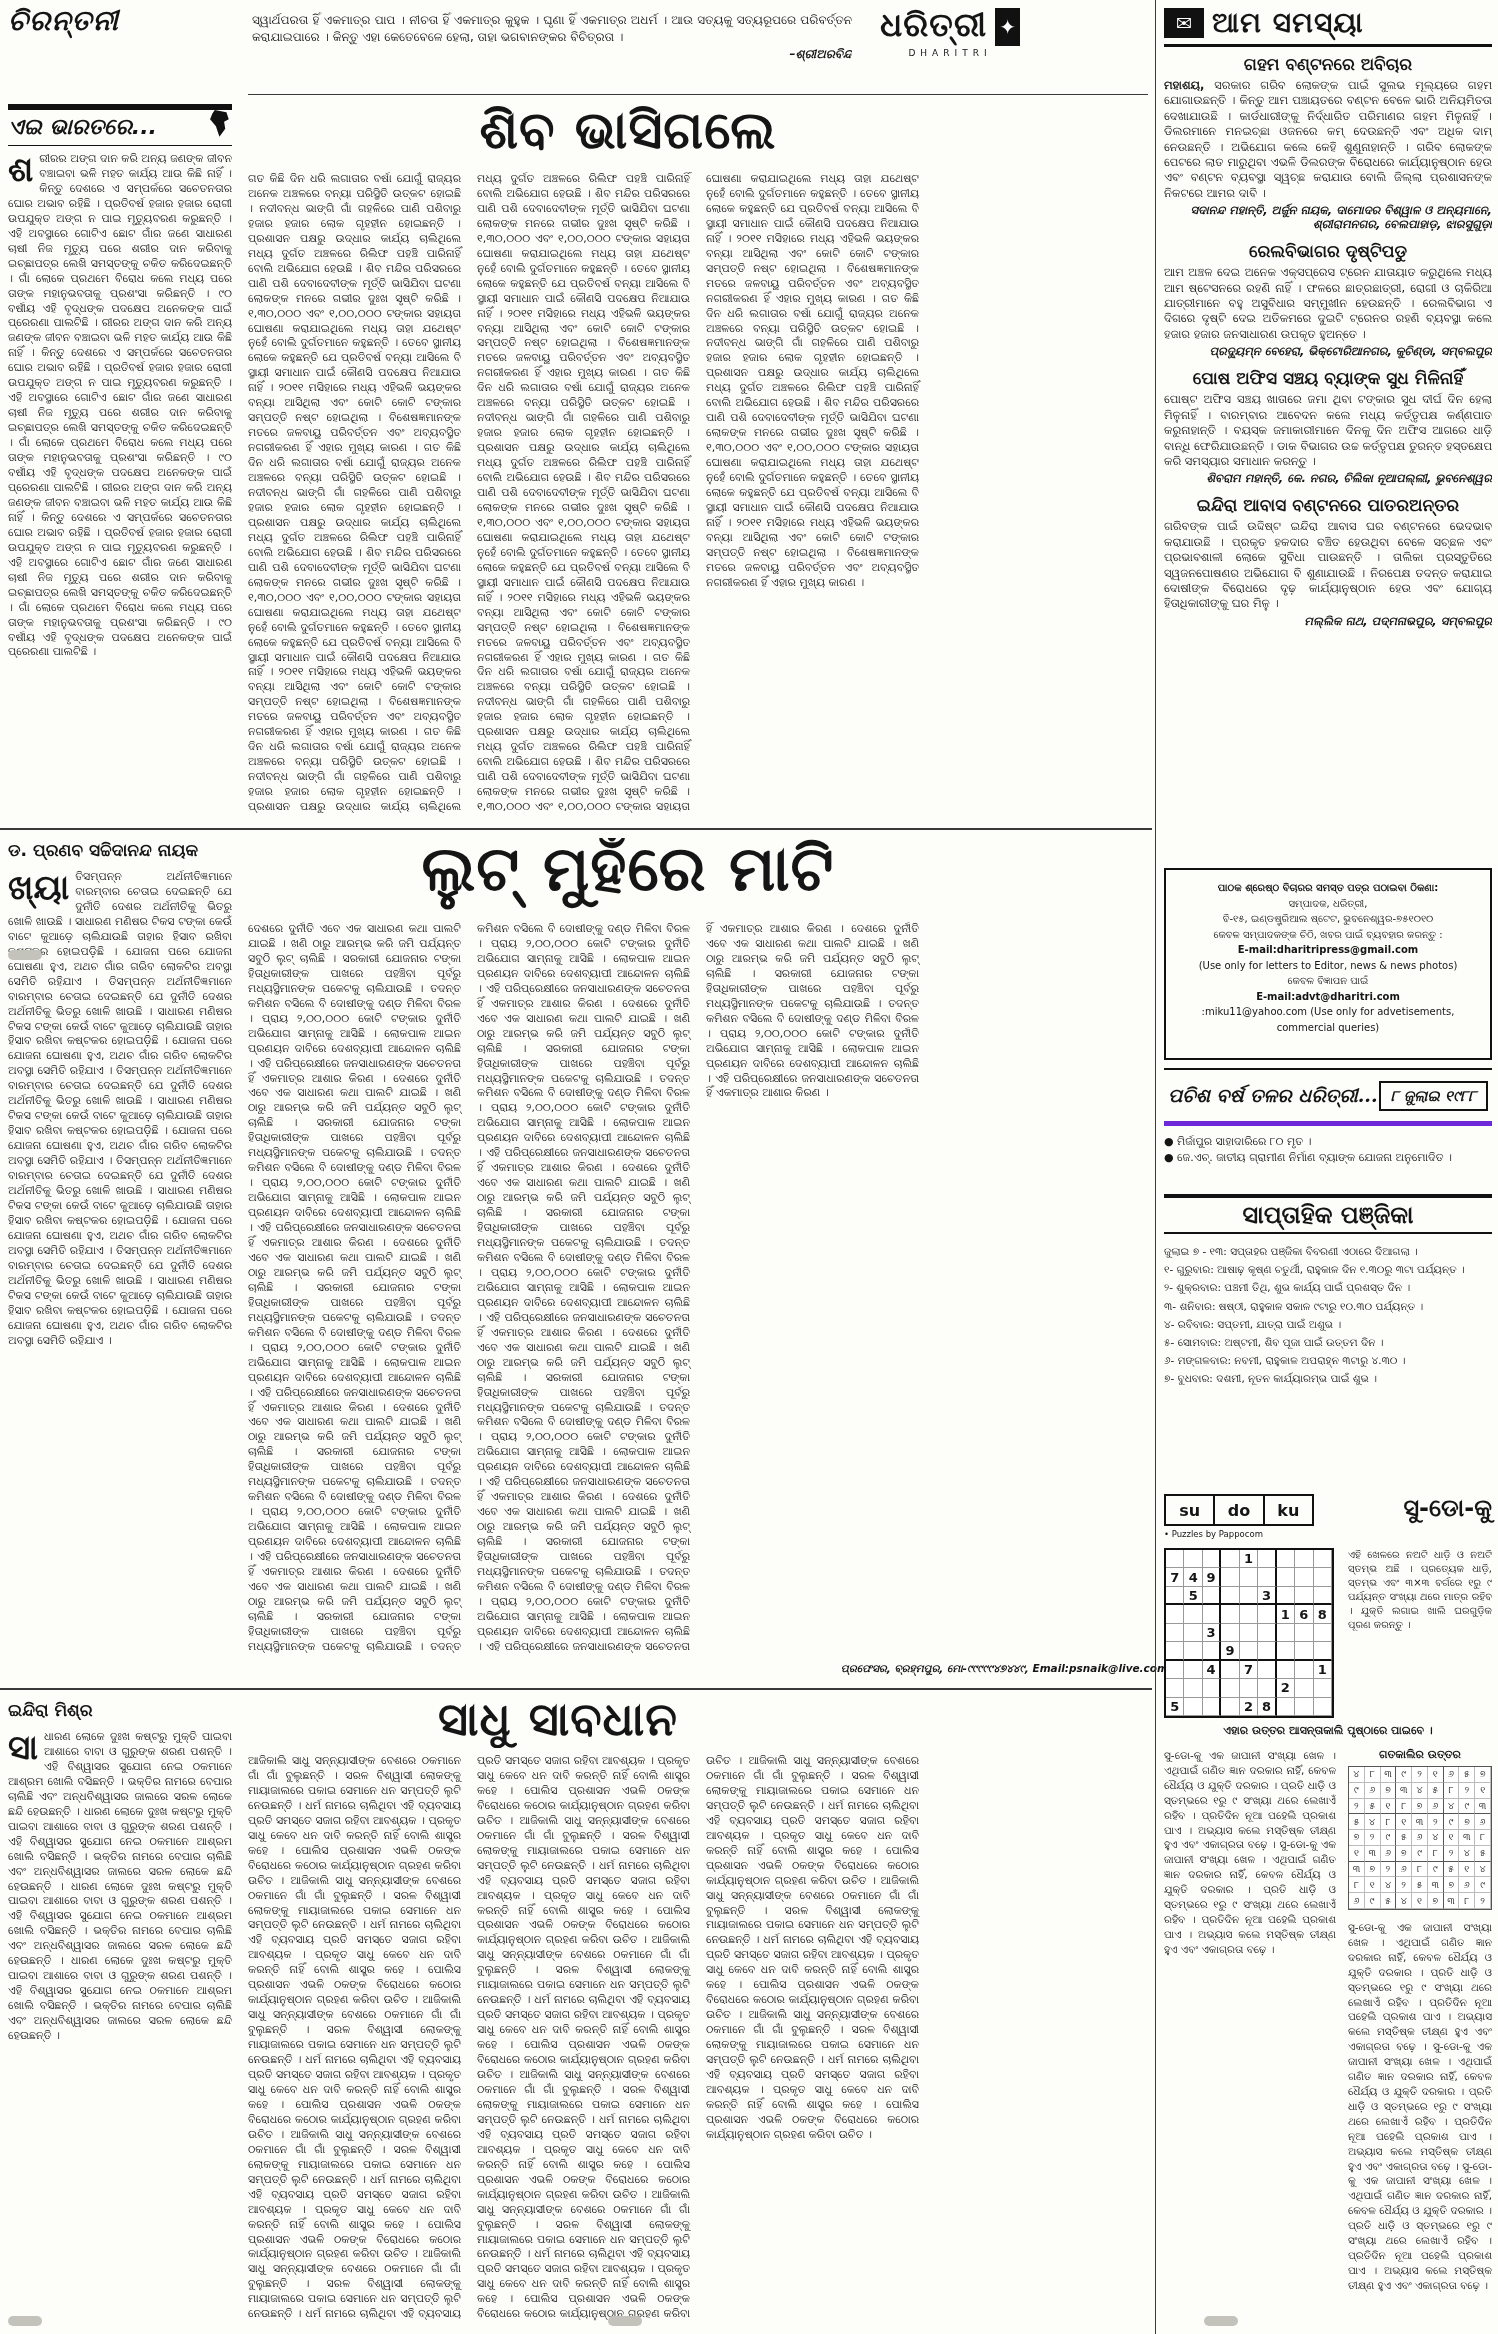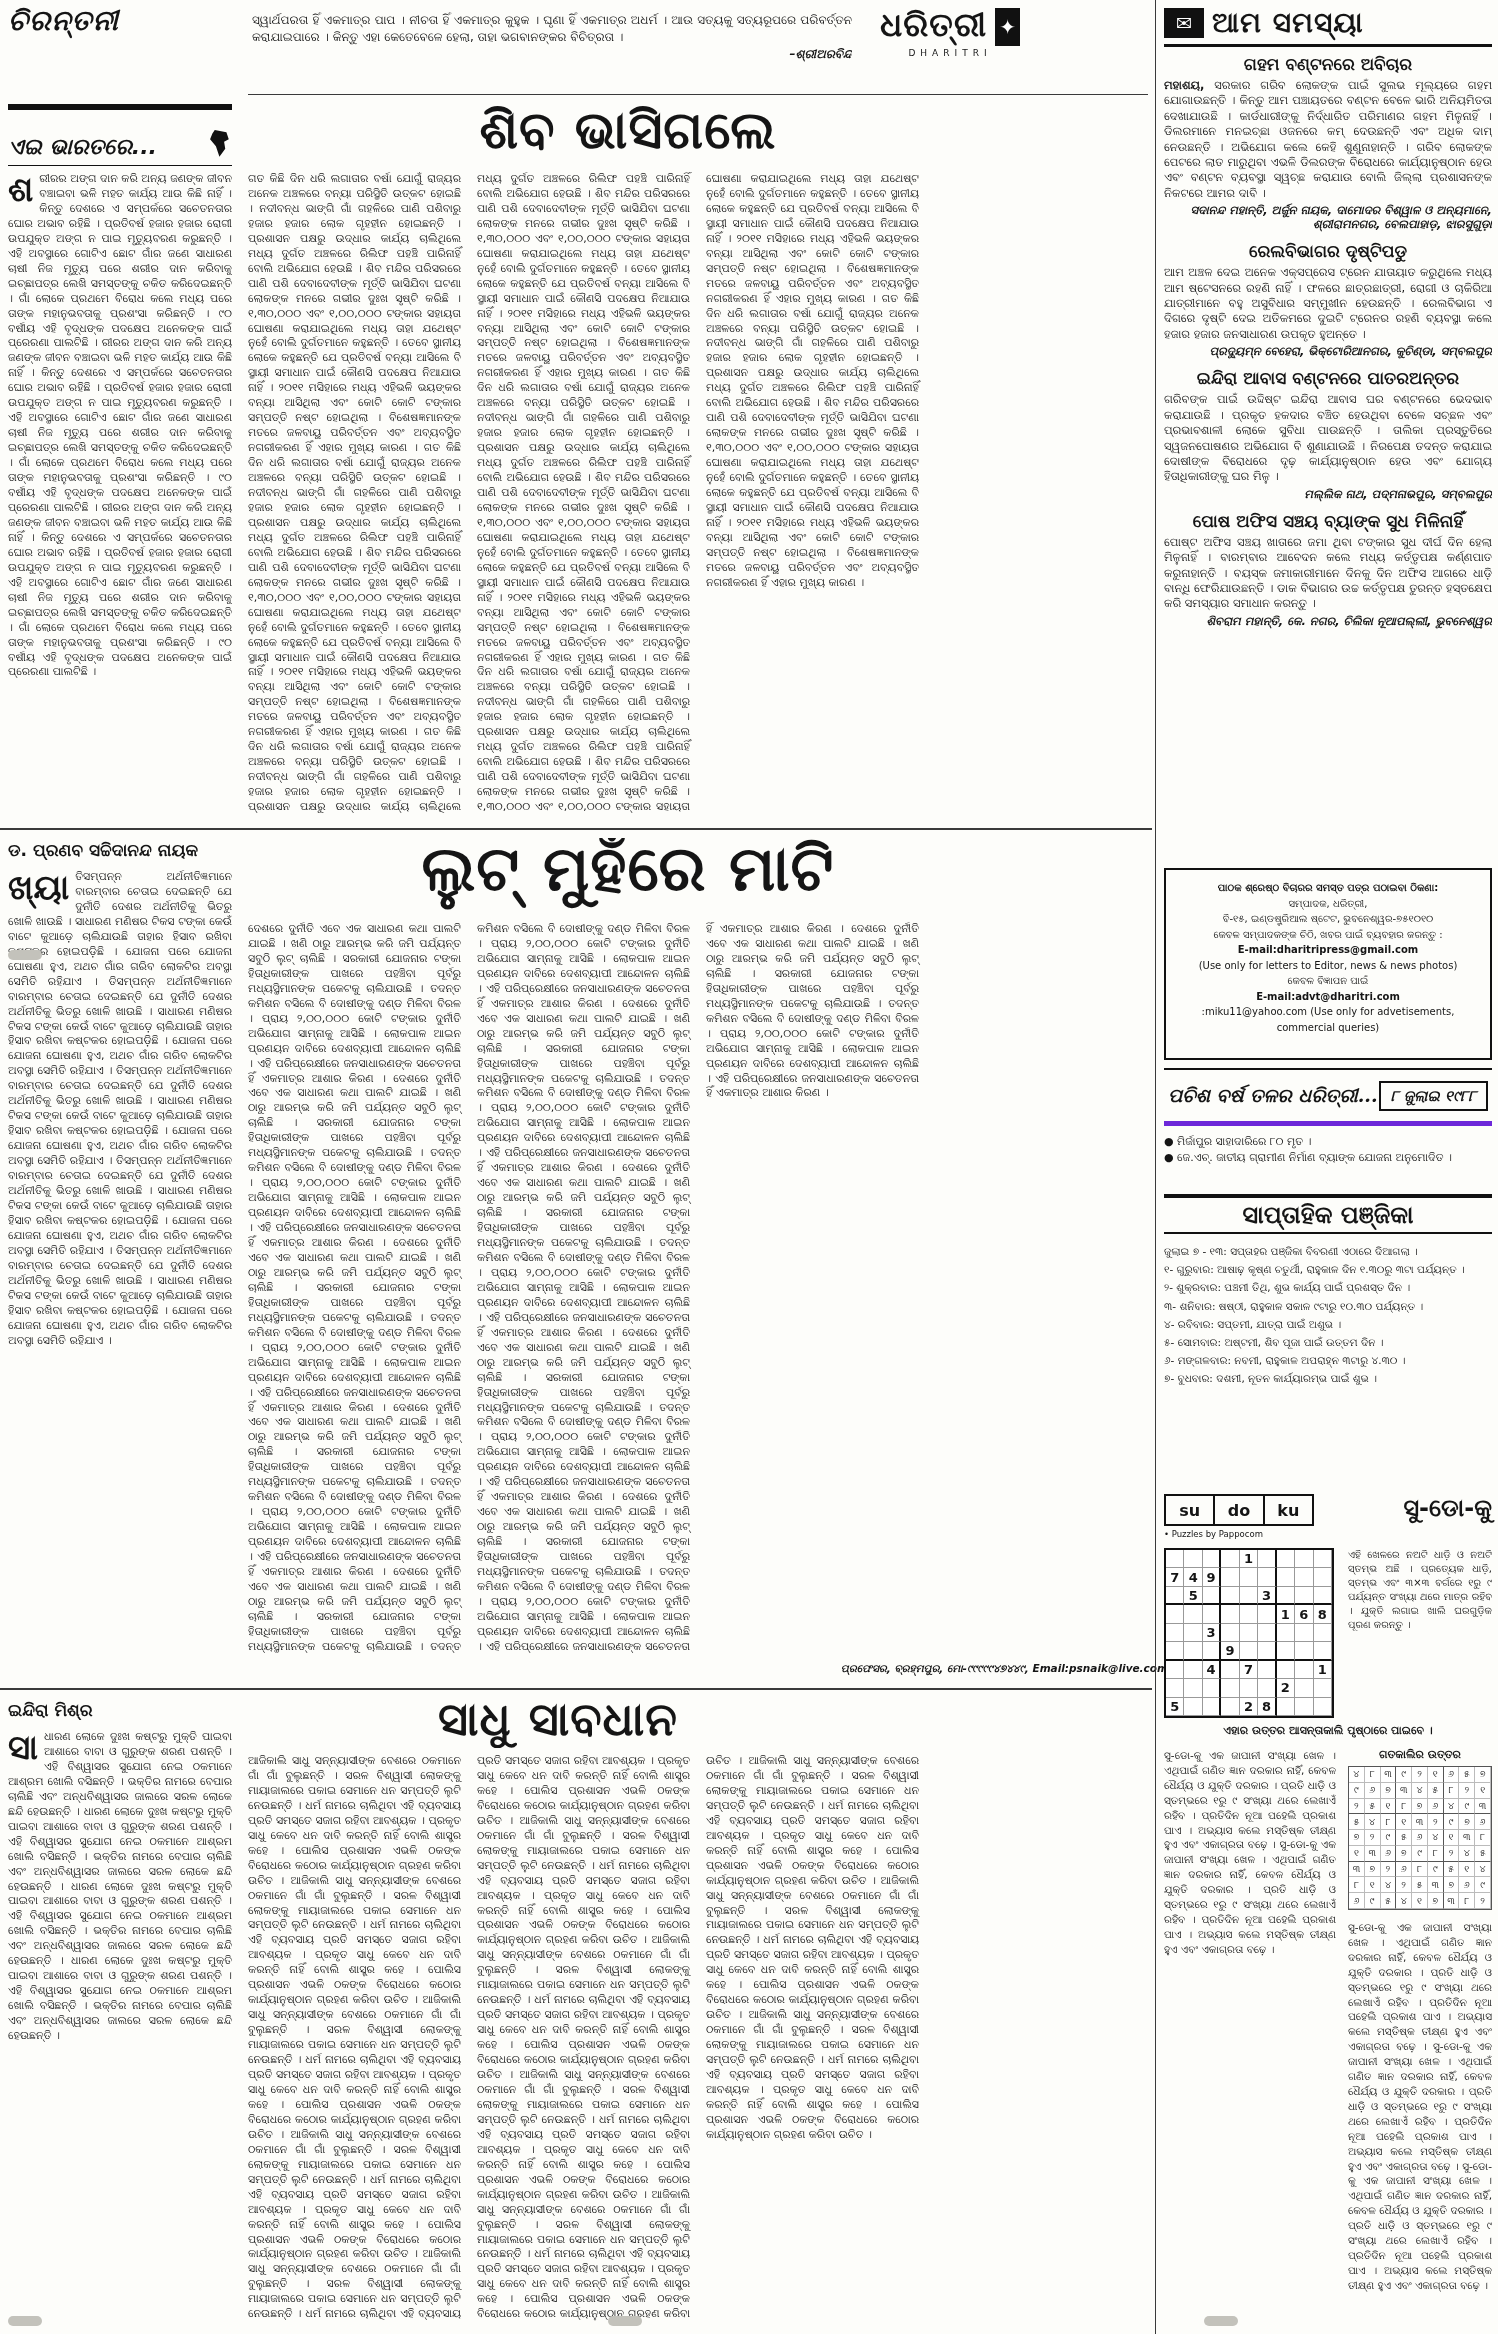--- a/index.html
+++ b/index.html
@@ -19,21 +19,21 @@
   .chir-src{font-size:9px;text-align:center;}
   .chir-auth{font-size:10px;font-weight:bold;text-align:right;}
   
   .mast-quote{font-size:12px;line-height:1.45;}
   .mast-attr{font-weight:bold;font-style:italic;text-align:right;font-size:12px;}
   .logo-row{display:flex;align-items:flex-start;gap:8px;}
   .logo-text{font-size:33px;font-weight:bold;letter-spacing:1px;line-height:1;}
   .logo-star{width:38px;height:38px;background:#111;color:#fff;display:flex;align-items:center;justify-content:center;font-size:20px;}
   .logo-sub{font-size:9px;letter-spacing:5px;text-align:center;margin-top:2px;}
   
-  .ei-head{border-top:6px solid #111;border-bottom:1px solid #111;padding:20px 0 3px;display:flex;align-items:center;justify-content:space-between;}
+  .ei-head{border-top:6px solid #111;border-bottom:1px solid #111;padding:0 0 3px;display:flex;align-items:center;justify-content:space-between;}
   .ei-title{font-size:22px;font-weight:bold;font-style:italic;}
   
   .hl{font-weight:bold;text-align:center;line-height:1;letter-spacing:1px;white-space:nowrap;overflow:hidden;}
   .hl1{font-size:52px;}
   .hl2{font-size:62px;}
   .hl3{font-size:46px;}
   .byline{font-size:17px;font-weight:bold;white-space:nowrap;overflow:hidden;}
   .a2-footer{font-size:10.5px;font-weight:bold;font-style:italic;text-align:right;background:#fdfdfa;}
   
   .rail-header{display:flex;align-items:center;gap:8px;border-bottom:3px solid #111;padding-bottom:4px;}
@@ -148,28 +148,28 @@
         <div class="l-head">ଗହମ ବଣ୍ଟନରେ ଅବିଚାର</div>
         <div class="l-body just"><b>ମହାଶୟ,</b> ସରକାର ଗରିବ ଲୋକଙ୍କ ପାଇଁ ସୁଲଭ ମୂଲ୍ୟରେ ଗହମ ଯୋଗାଉଛନ୍ତି । କିନ୍ତୁ ଆମ ପଞ୍ଚାୟତରେ ବଣ୍ଟନ ବେଳେ ଭାରି ଅନିୟମିତତା ଦେଖାଯାଉଛି । କାର୍ଡଧାରୀଙ୍କୁ ନିର୍ଦ୍ଧାରିତ ପରିମାଣର ଗହମ ମିଳୁନାହିଁ । ଡିଲରମାନେ ମନଇଚ୍ଛା ଓଜନରେ କମ୍ ଦେଉଛନ୍ତି ଏବଂ ଅଧିକ ଦାମ୍ ନେଉଛନ୍ତି । ଅଭିଯୋଗ କଲେ କେହି ଶୁଣୁନାହାନ୍ତି । ଗରିବ ଲୋକଙ୍କ ପେଟରେ ଲାତ ମାରୁଥିବା ଏଭଳି ଡିଲରଙ୍କ ବିରୋଧରେ କାର୍ଯ୍ୟାନୁଷ୍ଠାନ ହେଉ ଏବଂ ବଣ୍ଟନ ବ୍ୟବସ୍ଥା ସ୍ୱଚ୍ଛ କରାଯାଉ ବୋଲି ଜିଲ୍ଲା ପ୍ରଶାସନଙ୍କ ନିକଟରେ ଆମର ଦାବି ।</div>
         <div class="l-sig">ସଦାନନ୍ଦ ମହାନ୍ତି, ଅର୍ଜୁନ ନାୟକ, ଦାମୋଦର ବିଶ୍ୱାଳ ଓ ଅନ୍ୟମାନେ, ଶ୍ରୀରାମନଗର, ବେଲପାହାଡ଼, ଝାରସୁଗୁଡ଼ା</div>
       </div>
       <div class="letter">
         <div class="l-head">ରେଲବିଭାଗର ଦୃଷ୍ଟିପଡୁ</div>
         <div class="l-body just">ଆମ ଅଞ୍ଚଳ ଦେଇ ଅନେକ ଏକ୍ସପ୍ରେସ ଟ୍ରେନ ଯାତାୟାତ କରୁଥିଲେ ମଧ୍ୟ ଆମ ଷ୍ଟେସନରେ ରହଣି ନାହିଁ । ଫଳରେ ଛାତ୍ରଛାତ୍ରୀ, ରୋଗୀ ଓ ଚାକିରିଆ ଯାତ୍ରୀମାନେ ବହୁ ଅସୁବିଧାର ସମ୍ମୁଖୀନ ହେଉଛନ୍ତି । ରେଲବିଭାଗ ଏ ଦିଗରେ ଦୃଷ୍ଟି ଦେଇ ଅତିକମରେ ଦୁଇଟି ଟ୍ରେନର ରହଣି ବ୍ୟବସ୍ଥା କଲେ ହଜାର ହଜାର ଜନସାଧାରଣ ଉପକୃତ ହୁଅନ୍ତେ ।</div>
         <div class="l-sig">ପ୍ରଦ୍ୟୁମ୍ନ ବେହେରା, ଭିକ୍ଟୋରିଆନଗର, କୁଚିଣ୍ଡା, ସମ୍ବଲପୁର</div>
       </div>
       <div class="letter">
+        <div class="l-head">ପୋଷ ଅଫିସ ସଞ୍ଚୟ ବ୍ୟାଙ୍କ ସୁଧ ମିଳିନାହିଁ</div>
+        <div class="l-body just">ପୋଷ୍ଟ ଅଫିସ ସଞ୍ଚୟ ଖାତାରେ ଜମା ଥିବା ଟଙ୍କାର ସୁଧ ଦୀର୍ଘ ଦିନ ହେଲା ମିଳୁନାହିଁ । ବାରମ୍ବାର ଆବେଦନ କଲେ ମଧ୍ୟ କର୍ତ୍ତୃପକ୍ଷ କର୍ଣ୍ଣପାତ କରୁନାହାନ୍ତି । ବୟସ୍କ ଜମାକାରୀମାନେ ଦିନକୁ ଦିନ ଅଫିସ ଆଗରେ ଧାଡ଼ି ବାନ୍ଧି ଫେରିଯାଉଛନ୍ତି । ଡାକ ବିଭାଗର ଉଚ୍ଚ କର୍ତ୍ତୃପକ୍ଷ ତୁରନ୍ତ ହସ୍ତକ୍ଷେପ କରି ସମସ୍ୟାର ସମାଧାନ କରନ୍ତୁ ।</div>
+        <div class="l-sig">ଶିବରାମ ମହାନ୍ତି, କେ. ନଗର, ଚିଲିକା ନୂଆପଲ୍ଲୀ, ଭୁବନେଶ୍ୱର</div>
+      </div>
+      <div class="letter">
         <div class="l-head">ଇନ୍ଦିରା ଆବାସ ବଣ୍ଟନରେ ପାତରଅନ୍ତର</div>
         <div class="l-body just">ଗରିବଙ୍କ ପାଇଁ ଉଦ୍ଦିଷ୍ଟ ଇନ୍ଦିରା ଆବାସ ଘର ବଣ୍ଟନରେ ଭେଦଭାବ କରାଯାଉଛି । ପ୍ରକୃତ ହକଦାର ବଞ୍ଚିତ ହେଉଥିବା ବେଳେ ସଚ୍ଛଳ ଏବଂ ପ୍ରଭାବଶାଳୀ ଲୋକେ ସୁବିଧା ପାଉଛନ୍ତି । ତାଲିକା ପ୍ରସ୍ତୁତିରେ ସ୍ୱଜନପୋଷଣର ଅଭିଯୋଗ ବି ଶୁଣାଯାଉଛି । ନିରପେକ୍ଷ ତଦନ୍ତ କରାଯାଇ ଦୋଷୀଙ୍କ ବିରୋଧରେ ଦୃଢ଼ କାର୍ଯ୍ୟାନୁଷ୍ଠାନ ହେଉ ଏବଂ ଯୋଗ୍ୟ ହିତାଧିକାରୀଙ୍କୁ ଘର ମିଳୁ ।</div>
         <div class="l-sig">ମଲ୍ଲିକ ନାଥ, ପଦ୍ମନାଭପୁର, ସମ୍ବଲପୁର</div>
-      </div>
-      <div class="letter">
-        <div class="l-head">ପୋଷ ଅଫିସ ସଞ୍ଚୟ ବ୍ୟାଙ୍କ ସୁଧ ମିଳିନାହିଁ</div>
-        <div class="l-body just">ପୋଷ୍ଟ ଅଫିସ ସଞ୍ଚୟ ଖାତାରେ ଜମା ଥିବା ଟଙ୍କାର ସୁଧ ଦୀର୍ଘ ଦିନ ହେଲା ମିଳୁନାହିଁ । ବାରମ୍ବାର ଆବେଦନ କଲେ ମଧ୍ୟ କର୍ତ୍ତୃପକ୍ଷ କର୍ଣ୍ଣପାତ କରୁନାହାନ୍ତି । ବୟସ୍କ ଜମାକାରୀମାନେ ଦିନକୁ ଦିନ ଅଫିସ ଆଗରେ ଧାଡ଼ି ବାନ୍ଧି ଫେରିଯାଉଛନ୍ତି । ଡାକ ବିଭାଗର ଉଚ୍ଚ କର୍ତ୍ତୃପକ୍ଷ ତୁରନ୍ତ ହସ୍ତକ୍ଷେପ କରି ସମସ୍ୟାର ସମାଧାନ କରନ୍ତୁ ।</div>
-        <div class="l-sig">ଶିବରାମ ମହାନ୍ତି, କେ. ନଗର, ଚିଲିକା ନୂଆପଲ୍ଲୀ, ଭୁବନେଶ୍ୱର</div>
       </div>
     </div>
 
   <div id="contact" class="abs contact" style="left:1164px;top:868px;width:328px;height:192px;">
       <div class="cb-line b">ପାଠକ ଶ୍ରେଷ୍ଠ ବିଚାରର ସମସ୍ତ ପତ୍ର ପଠାଇବା ଠିକଣା:</div>
       <div class="cb-line">ସମ୍ପାଦକ, ଧରିତ୍ରୀ,</div>
       <div class="cb-line">ବି-୧୫, ଇଣ୍ଡଷ୍ଟ୍ରିଆଲ ଷ୍ଟେଟ, ଭୁବନେଶ୍ୱର-୭୫୧୦୧୦</div>
       <div class="cb-line">କେବଳ ସମ୍ପାଦକଙ୍କ ଚିଠି, ଖବର ପାଇଁ ବ୍ୟବହାର କରନ୍ତୁ :</div>
       <div class="cb-line b">E-mail:dharitripress@gmail.com</div>
       <div class="cb-line">(Use only for letters to Editor, news &amp; news photos)</div>

